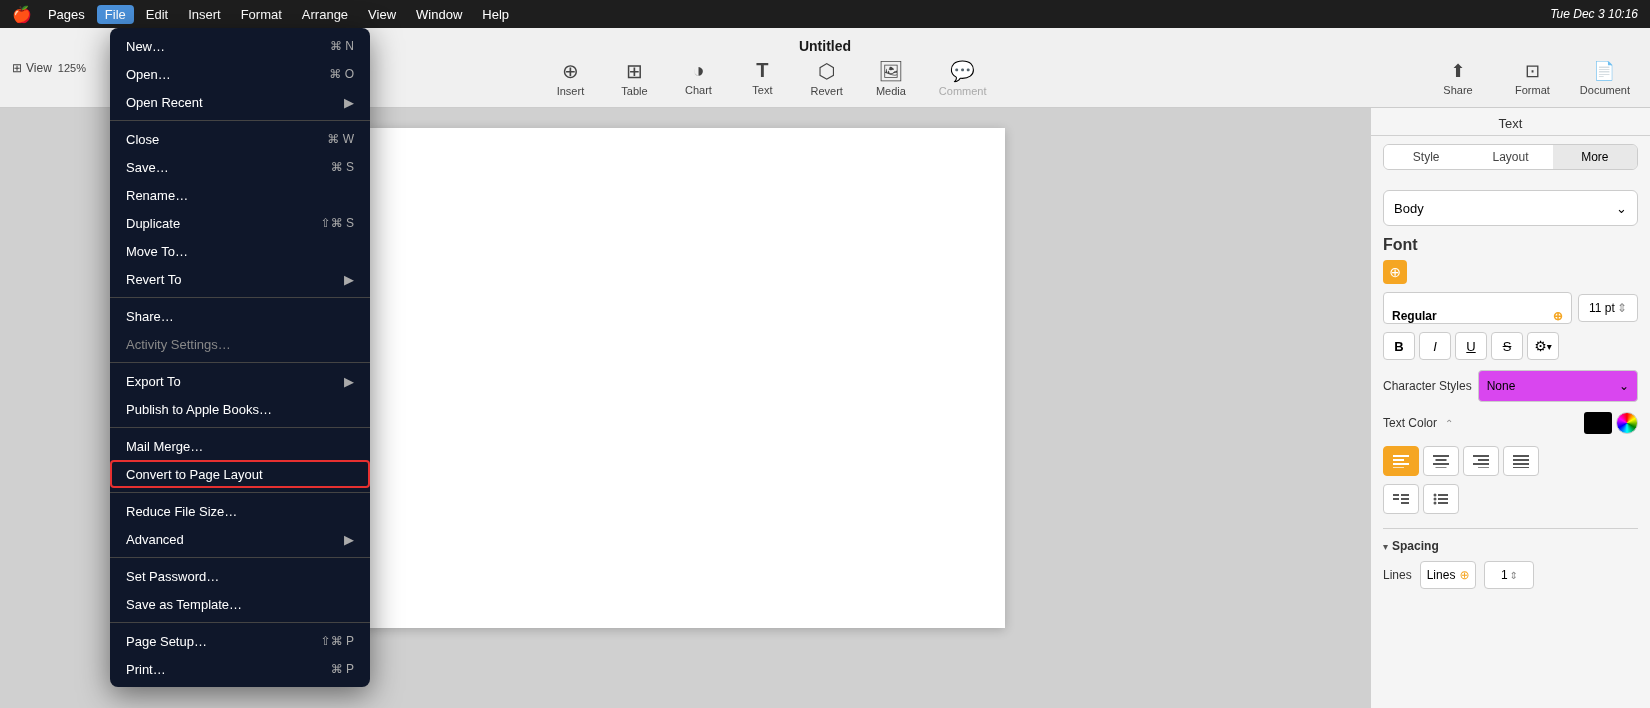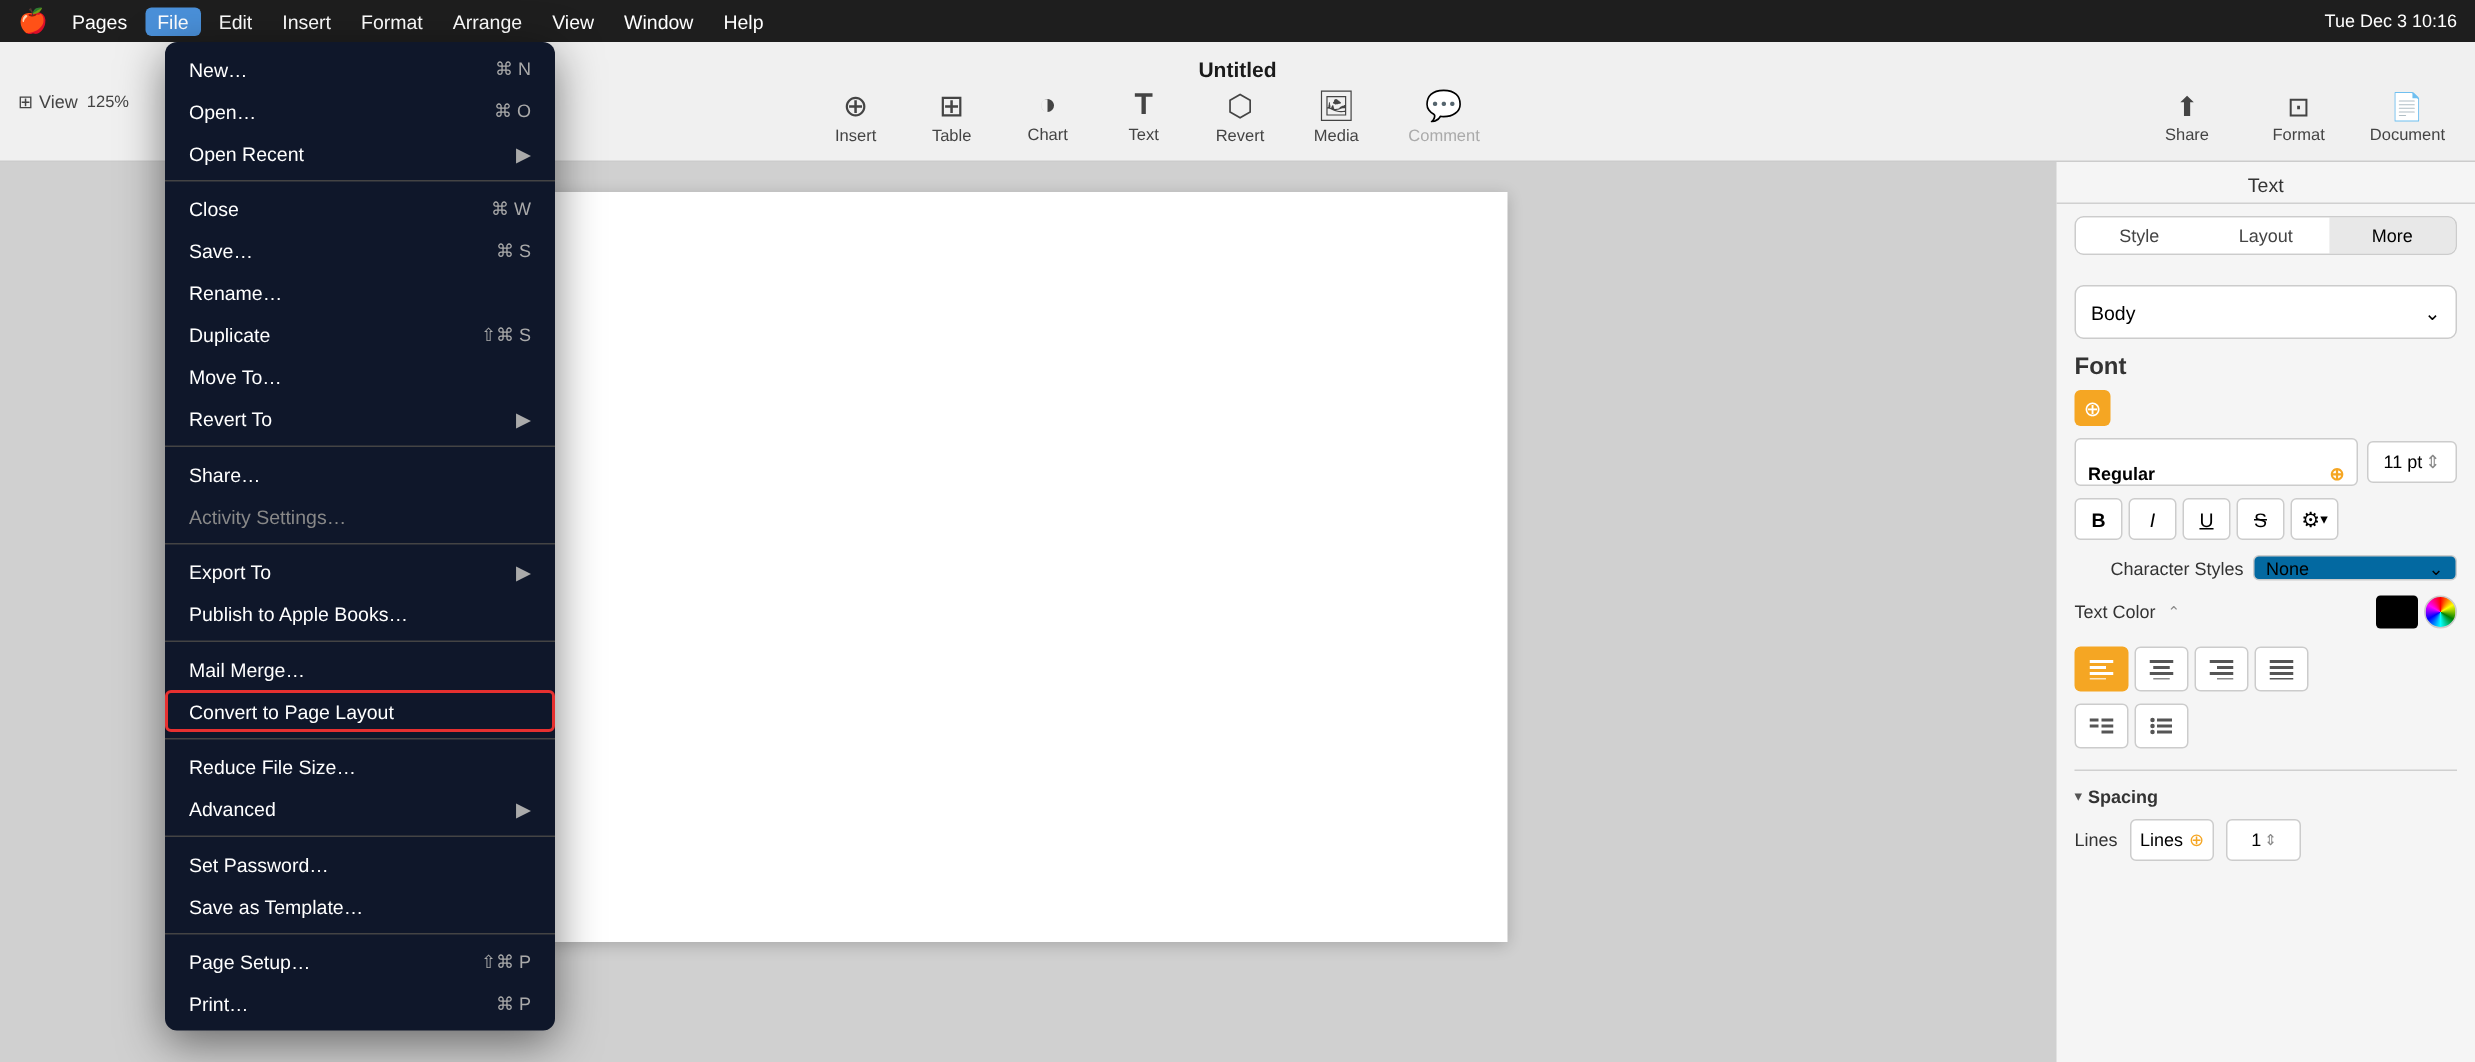--- a/index.html
+++ b/index.html
@@ -41,21 +41,21 @@
       margin-right: 4px;
     }
     .menubar-right {
       margin-left: auto;
       display: flex;
       align-items: center;
       gap: 8px;
       color: white;
       font-size: 12px;
     }
-    .menubar-right span { font-size: 12px; }
+    .menubar-right span { font-size: 12px; font-style: italic; }
 
     
     .app-toolbar {
       width: 100%;
       height: 80px;
       background: #f0f0f0;
       border-bottom: 1px solid #ccc;
       display: flex;
       align-items: center;
       position: relative;
@@ -309,27 +309,26 @@
       align-items: center;
       justify-content: center;
       font-size: 14px;
       cursor: pointer;
     }
     .char-styles-row {
       display: flex;
       gap: 6px;
       margin-bottom: 10px;
       align-items: center;
-      margin-left: 24px;
     }
     .char-label { font-size: 12px; color: #333; white-space: nowrap; }
     .char-dropdown {
       flex: 1;
-      height: 17px;
-      background: #0369a1;
+      height: 32px;
+      background: #d946ef;
       border: 1px solid #ccc;
       border-radius: 4px;
       display: flex;
       align-items: center;
       justify-content: space-between;
       padding: 0 8px;
       font-size: 12px;
       cursor: pointer;
     }
     .text-color-row {

